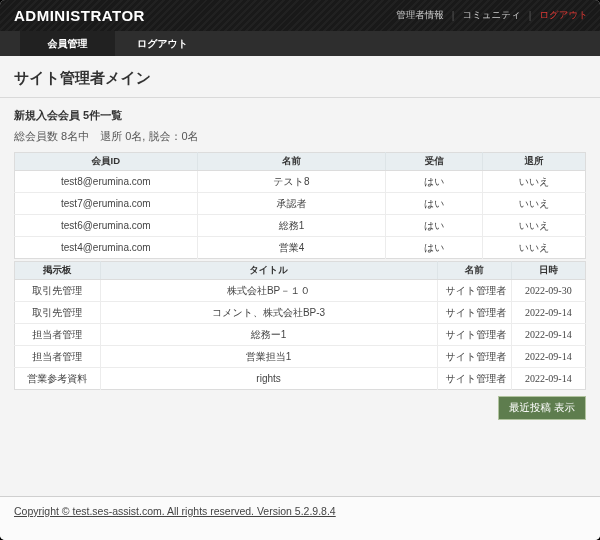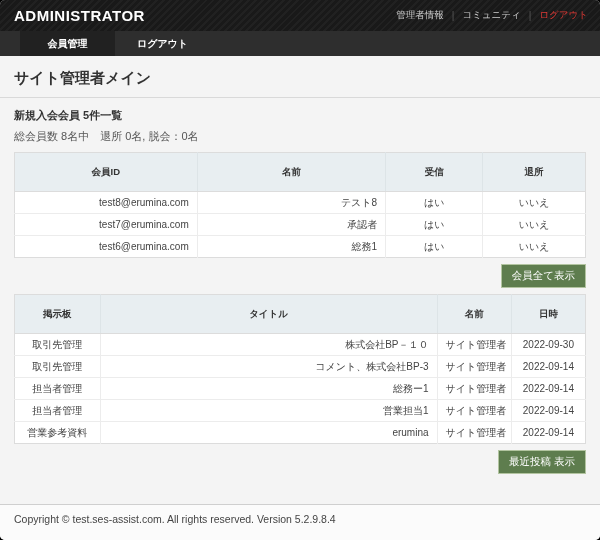--- a/index.html
+++ b/index.html
@@ -25,39 +25,39 @@
   .navtab.active { background:#212121;text-align:right; }
 
   
   .content { flex:1 1 auto; background:#f4f4f4; }
   .page-title { font-size:15px; font-weight:bold; color:#333; padding:13px 14px 9px 14px; border-bottom:1px solid #d9d9d9; background:#f4f4f4; }
   .section-title { font-size:11px; font-weight:bold; color:#333; padding:10px 14px 4px 14px; }
   .summary { font-size:11px; color:#555; padding:2px 14px 6px 14px; }
 
   table.tbl { width:calc(100% - 28px); margin:2px 14px 0 14px; border-collapse:collapse; background:#fff;
     border:1px solid #dcdcdc; table-layout:fixed; }
-  .tbl th { background:#e8eef1; font-size:9.5px; font-weight:bold; color:#333; height:39px; text-align:center;
+  .tbl th { background:#e8eef1; font-size:9.5px; font-weight:bold; color:#333; height:18px; text-align:center;
     border-right:1px solid #dde4e7; border-bottom:1px solid #dcdcdc; padding:0 8px; }
   .tbl td { font-size:10px; color:#444; height:22px; border-right:1px solid #ececec; border-bottom:1px solid #ececec;
     padding:0 8px; white-space:nowrap; overflow:hidden; }
   .tbl th:last-child, .tbl td:last-child { border-right:none; }
   .tbl tr:last-child td { border-bottom:none; }
-  td.l { text-align:right; } td.c { text-align:center; }
+  td.l { text-align:center; } td.c { text-align:center;font-family:Liberation Serif, serif; }
 
   .btn-row { display:flex; justify-content:flex-end; padding:6px 14px 4px 14px; }
   .green-btn { background:#5e7d4e; border:1px solid #b2c4a0; color:#fff; font-size:10.5px;
     padding:4px 10px; cursor:pointer; font-family:inherit; }
 
   
   .t1 col:nth-child(1){width:32%;} .t1 col:nth-child(2){width:33%;} .t1 col:nth-child(3){width:17%;} .t1 col:nth-child(4){width:18%;}
   .t2 col:nth-child(1){width:15%;} .t2 col:nth-child(2){width:59%;} .t2 col:nth-child(3){width:13%;} .t2 col:nth-child(4){width:13%;}
 
   
   .footer { flex:0 0 auto; background:#fbfbfb; border-top:1px solid #cfcfcf; padding:8px 14px 12px 14px; }
-  .copyright { font-size:10.5px; color:#444; margin-bottom:3px; }
+  .copyright { font-size:10.5px; color:#444; margin-bottom:11px;text-decoration:underline; }
 </style>
 </head>
 <body>
 
 <div class="frame">
   <div class="page">
 
     <div class="topbar">
       <div class="brand">ADMINISTRATOR</div>
       <div class="toplinks">
@@ -107,26 +107,29 @@
             <td class="l">承認者</td>
             <td class="c">はい</td>
             <td class="c">いいえ</td>
           </tr>
           <tr>
             <td class="l">test6@erumina.com</td>
             <td class="l">総務1</td>
             <td class="c">はい</td>
             <td class="c">いいえ</td>
           </tr>
+          <tr>
+            <td class="l">test4@erumina.com</td>
+            <td class="l">営業4</td>
+            <td class="c">はい</td>
+            <td class="c">いいえ</td>
+          </tr>
         </tbody>
       </table>
 
-      <div class="btn-row">
-        <button class="green-btn">会員全て表示</button>
-      </div>
 
 
       <table class="tbl t2">
         <colgroup>
             <col>
             <col>
             <col>
             <col>
           </colgroup>
         <thead>
@@ -157,21 +160,21 @@
             <td class="c">2022-09-14</td>
           </tr>
           <tr>
             <td class="c">担当者管理</td>
             <td class="l">営業担当1</td>
             <td class="c">サイト管理者</td>
             <td class="c">2022-09-14</td>
           </tr>
           <tr>
             <td class="c">営業参考資料</td>
-            <td class="l">erumina</td>
+            <td class="l">rights</td>
             <td class="c">サイト管理者</td>
             <td class="c">2022-09-14</td>
           </tr>
         </tbody>
       </table>
 
       <div class="btn-row">
         <button class="green-btn">最近投稿 表示</button>
       </div>
     </div>

